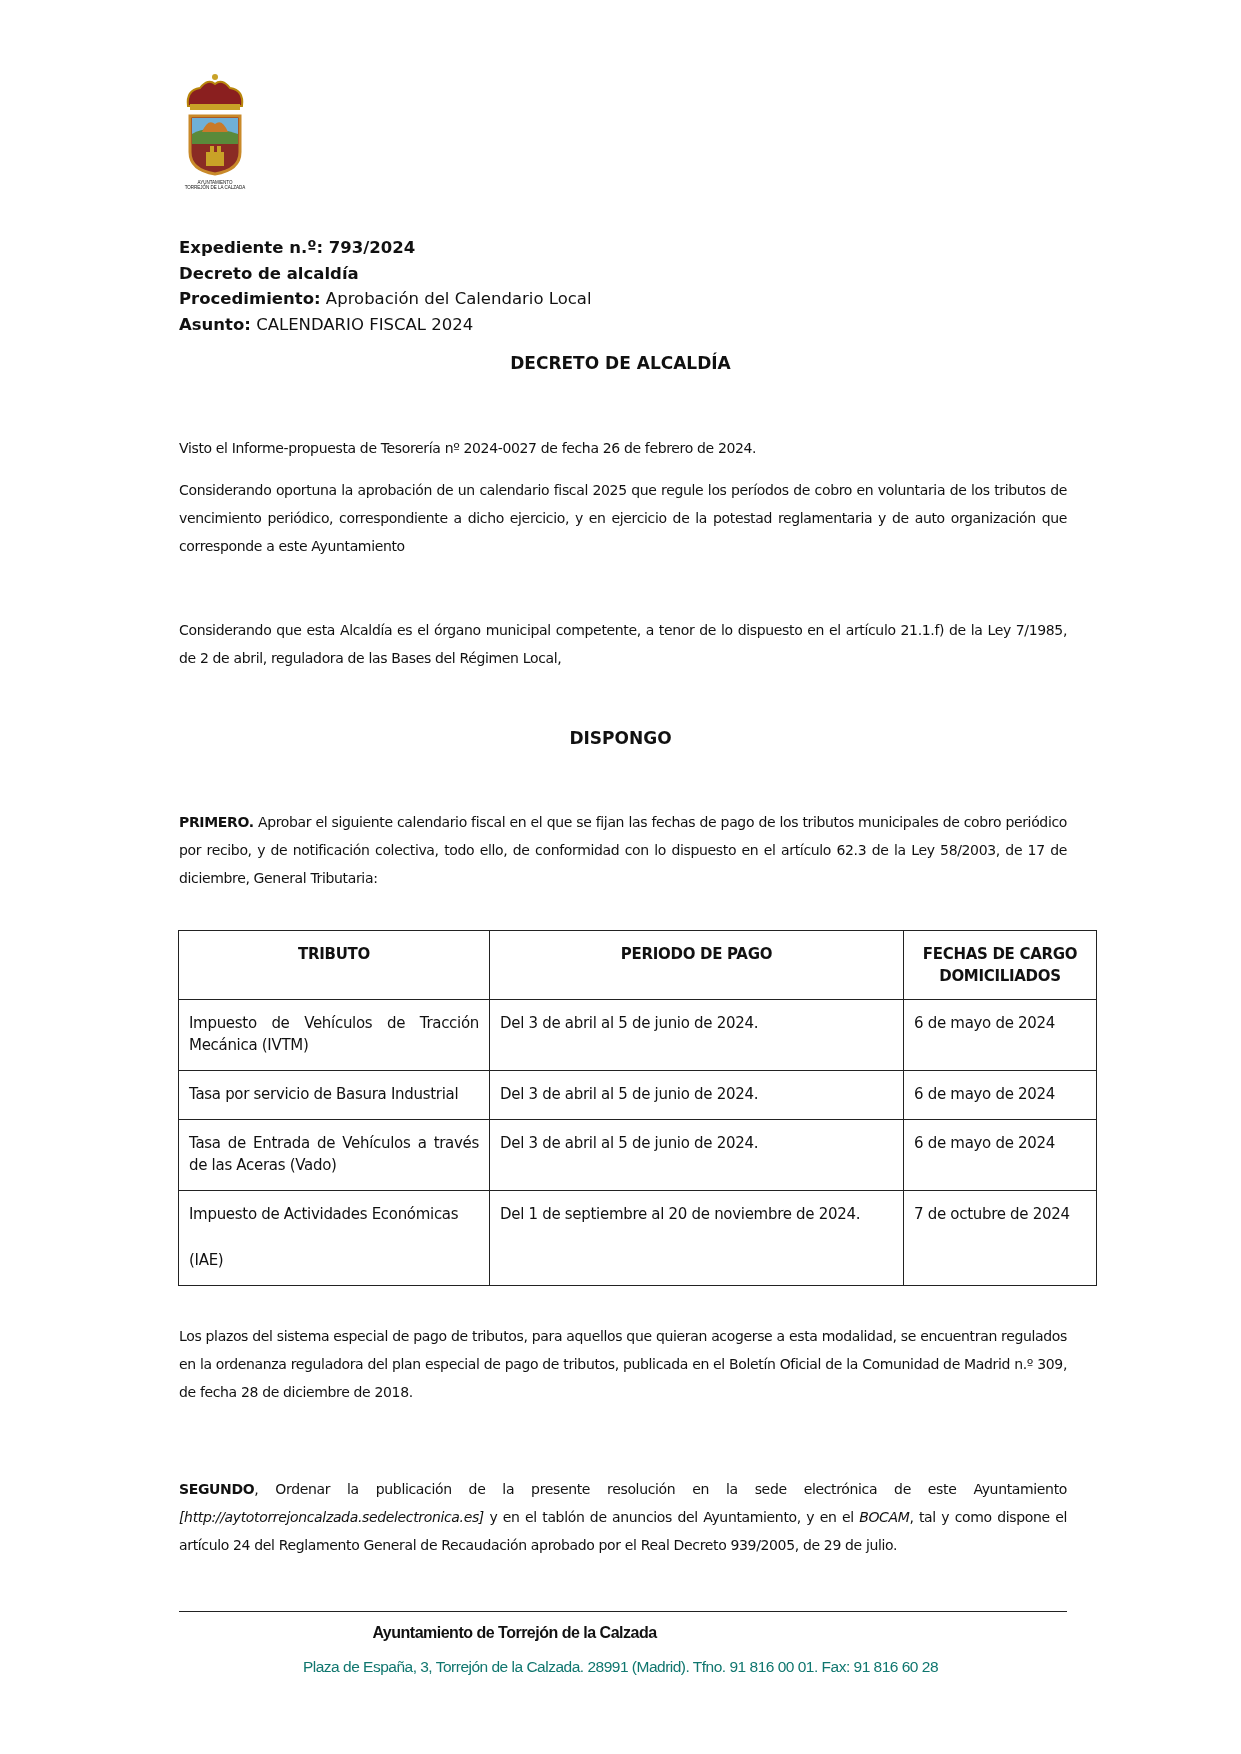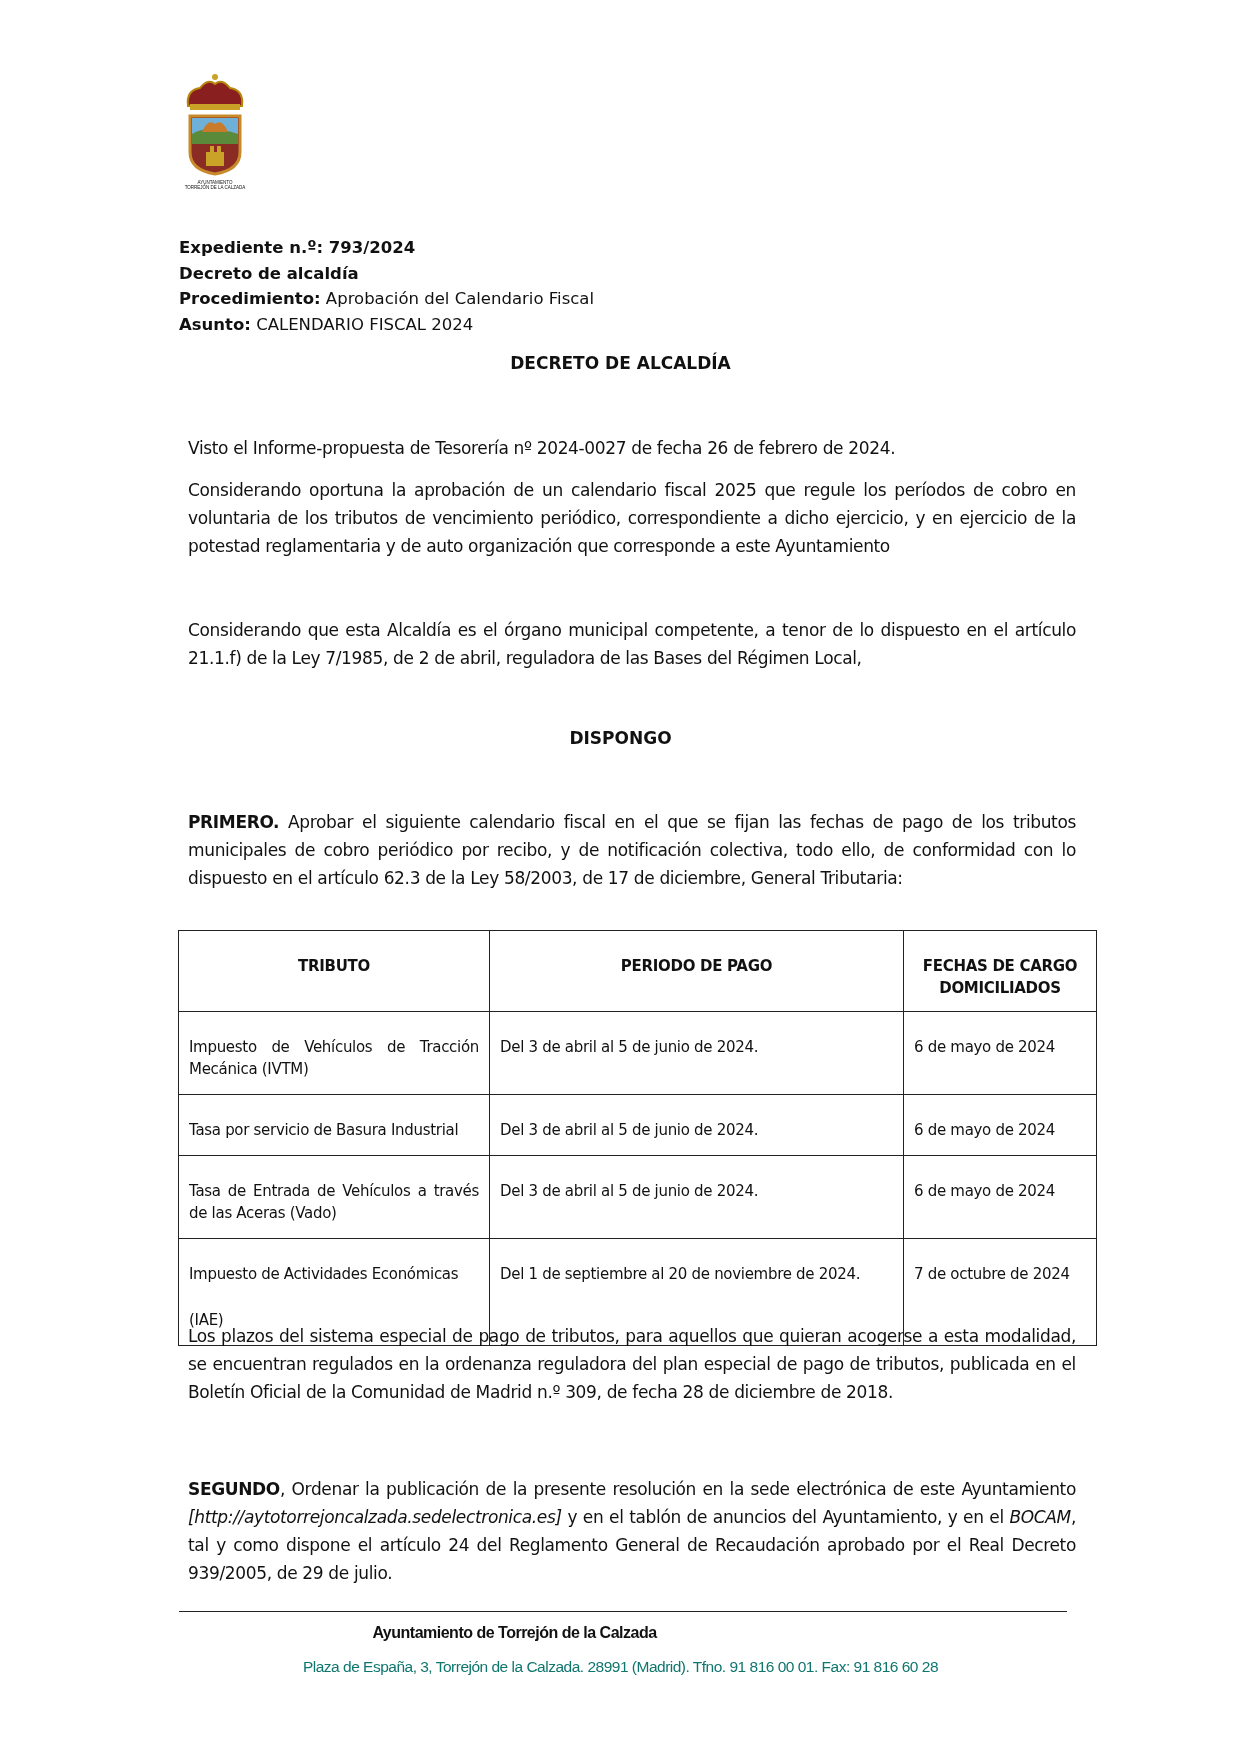--- a/index.html
+++ b/index.html
@@ -3,23 +3,23 @@
 <meta charset="utf-8">
 <style>
   html,body{margin:0;padding:0;background:#fff;}
   body{width:1241px;height:1754px;position:relative;overflow:hidden;
        font-family:"DejaVu Sans","Liberation Sans",sans-serif;color:#111;}
   .abs{position:absolute;}
   .logo{left:178px;top:72px;width:74px;height:116px;}
   .meta{left:179px;top:212px;font-size:16.5px;line-height:25.5px;margin-top:23px;}
   .meta b{font-weight:bold;}
   .title{left:0;width:1241px;text-align:center;font-weight:bold;font-size:17px;}
-  .para{left:188px;width:888px;font-size:17px;line-height:28px;text-align:justify;letter-spacing:-0.35px;}
+  .para{left:179px;width:888px;font-size:14px;line-height:28px;text-align:justify;letter-spacing:-0.35px;}
   table.fiscal{position:absolute;left:178px;top:930px;width:919px;border-collapse:collapse;font-size:15px;letter-spacing:-0.3px;}
-  table.fiscal th,table.fiscal td{border:1.3px solid #222;vertical-align:top;padding:24px 10px 14px 10px;line-height:22px;}
+  table.fiscal th,table.fiscal td{border:1.3px solid #222;vertical-align:top;padding:12px 10px 14px 10px;line-height:22px;}
   table.fiscal th{font-weight:bold;text-align:center;padding-bottom:12px;}
   table.fiscal td.trib{text-align:justify;}
   .col1{width:290px;}.col2{width:393px;}
   .footer-line{left:179px;top:1611px;width:888px;height:0;border-top:1.5px solid #222;}
   .footer-title{left:0;width:1029px;top:1624px;text-align:center;font-weight:bold;font-size:16px;font-family:"Liberation Sans",sans-serif;letter-spacing:-0.5px;}
   .footer-addr{left:0;width:1241px;top:1658px;text-align:center;font-size:15.5px;font-family:"Liberation Sans",sans-serif;color:#0f766e;letter-spacing:-0.5px;}
   .logo-caption{font-size:4.5px;text-align:center;line-height:5px;font-family:"Liberation Sans",sans-serif;}
 </style>
 </head>
 <body>
@@ -41,21 +41,21 @@
   </svg>
   <div class="logo-caption">
     <div>AYUNTAMIENTO</div>
     <div>TORREJÓN DE LA CALZADA</div>
   </div>
 </div>
 
 <div class="abs meta">
   <div><b>Expediente n.º: 793/2024</b></div>
   <div><b>Decreto de alcaldía</b></div>
-  <div><b>Procedimiento:</b><span> Aprobación del Calendario Fiscal</span></div>
+  <div><b>Procedimiento:</b><span> Aprobación del Calendario Local</span></div>
   <div><b>Asunto:</b><span> CALENDARIO FISCAL 2024</span></div>
 </div>
 
 <div class="abs title" style="top:353px;">DECRETO DE ALCALDÍA</div>
 
 <div class="abs para" style="top:434px;">Visto el Informe-propuesta de Tesorería nº 2024-0027 de fecha 26 de febrero de 2024.</div>
 
 <div class="abs para" style="top:476px;"> Considerando oportuna la aprobación de un calendario fiscal 2025 que regule los períodos de cobro en voluntaria de los tributos de vencimiento periódico, correspondiente a dicho ejercicio, y en ejercicio de la potestad reglamentaria y de auto organización que corresponde a este Ayuntamiento</div>
 
 <div class="abs para" style="top:616px;">Considerando que esta Alcaldía es el órgano municipal competente, a tenor de lo dispuesto en el artículo 21.1.f) de la Ley 7/1985, de 2 de abril, reguladora de las Bases del Régimen Local,</div>

